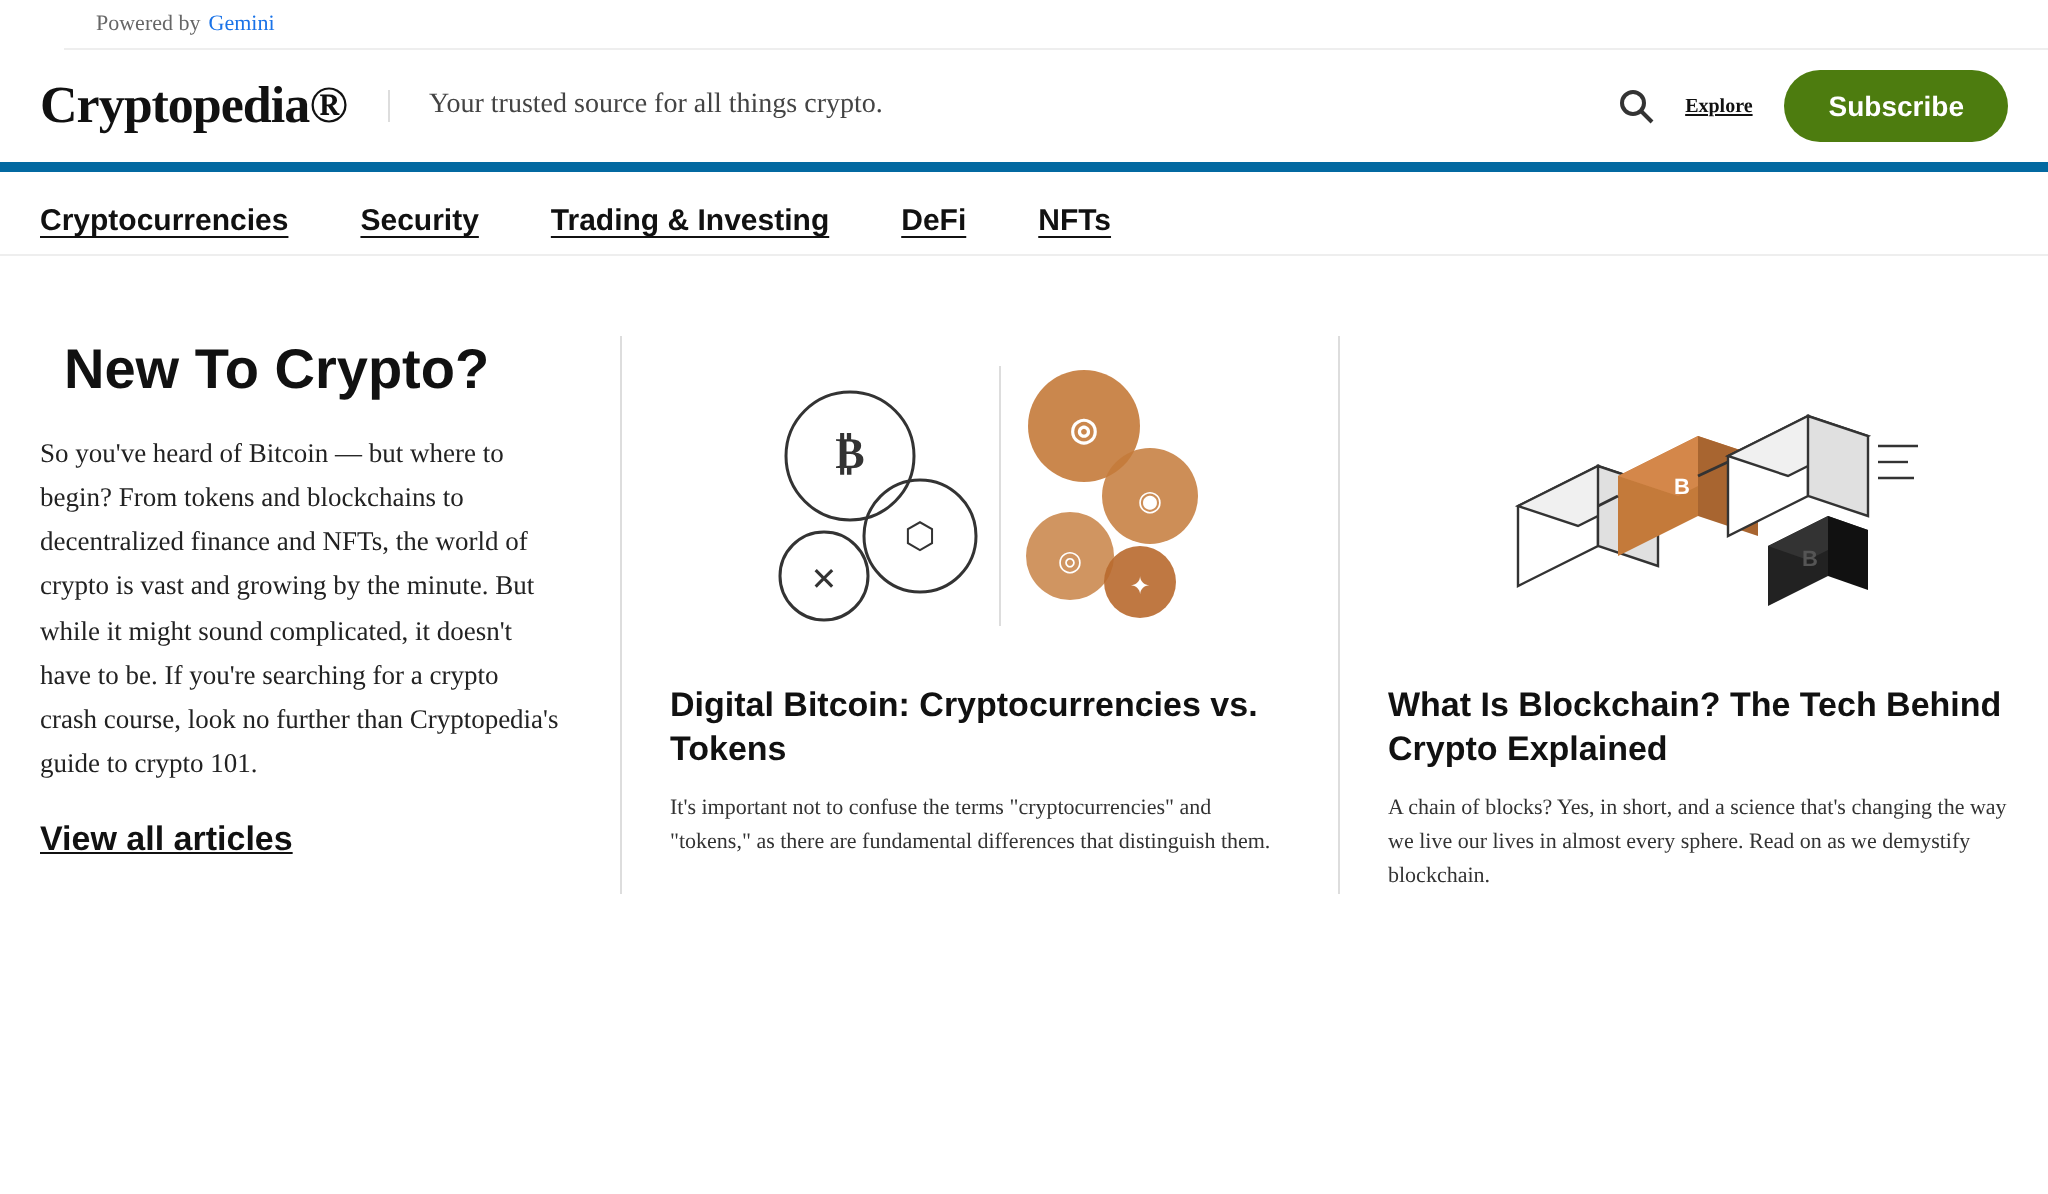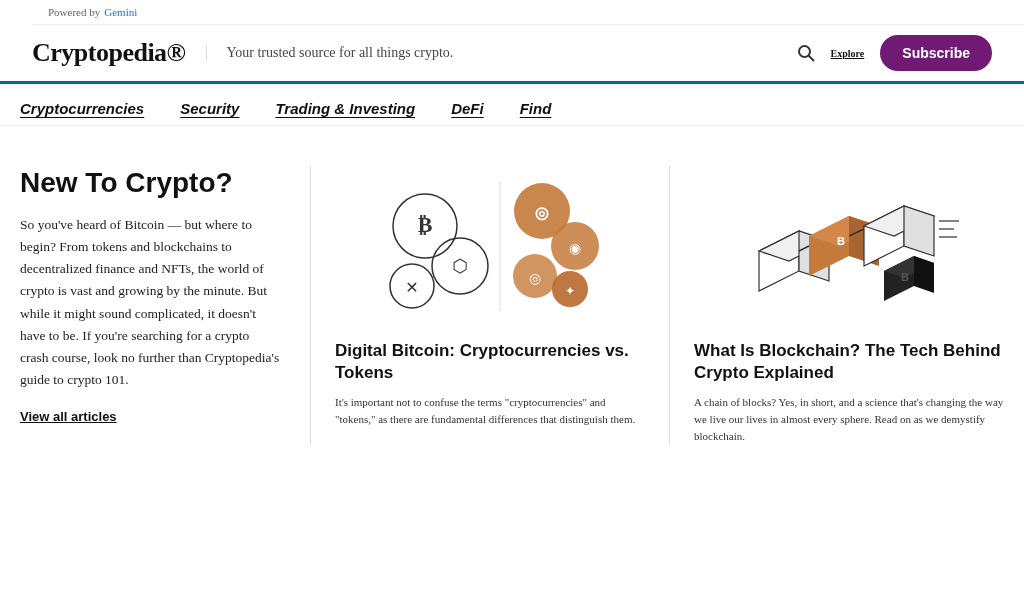--- a/index.html
+++ b/index.html
@@ -15,22 +15,22 @@
       gap: 4px;
       border-bottom: 1px solid #eee;
       margin-left: 32px;
     }
     .powered-bar a { color: #1a73e8; text-decoration: none; }
 
     
     .header {
       display: flex;
       align-items: center;
-      padding: 10px 32px;
-      border-bottom: 3px solid #0369a1;
+      padding: 10px 20px;
+      border-bottom: 5px solid #0369a1;
       gap: 20px;
     }
     .logo {
       font-size: 26px;
       font-weight: 700;
       font-family: Georgia, serif;
       white-space: nowrap;
       letter-spacing: -0.5px;
     }
     .tagline {
@@ -58,21 +58,21 @@
       font-size: 10px;
       font-weight: 700;
       text-decoration: underline;
       color: #111;
       cursor: pointer;
       background: none;
       border: none;
       font-family: Georgia, serif;
     }
     .subscribe-btn {
-      background: #701a75;
+      background: #4d7c0f;
       color: #fff;
       border: none;
       border-radius: 30px;
       padding: 10px 22px;
       font-size: 14px;
       font-weight: 600;
       cursor: pointer;
       font-family: Arial, sans-serif;
     }
 
@@ -84,21 +84,20 @@
     .category-label {
       font-size: 12px;
       color: #555;
       margin-bottom: 10px;
       font-family: Arial, sans-serif;
     }
     .category-nav {
       display: flex;
       gap: 36px;
       align-items: flex-start;
-      font-style: italic;
     }
     .category-nav a {
       font-size: 15px;
       color: #111;
       text-decoration: underline;
       font-weight: 700;
       cursor: pointer;
       font-family: Arial, sans-serif;
       text-underline-offset: 3px;
     }
@@ -115,29 +114,30 @@
     .left-panel {
       flex: 0 0 290px;
       padding-right: 30px;
     }
     .left-panel h2 {
       font-size: 28px;
       font-weight: 800;
       font-family: Arial, sans-serif;
       margin-bottom: 14px;
       line-height: 1.2;
+      margin-left: 12px;
     }
     .left-panel p {
       font-size: 13.5px;
       line-height: 1.65;
       color: #222;
       margin-bottom: 16px;
     }
     .view-all-link {
-      font-size: 13px;
+      font-size: 17px;
       font-weight: 700;
       text-decoration: underline;
       color: #111;
       cursor: pointer;
       font-family: Arial, sans-serif;
       text-align: center;
     }
 
     
     .articles-area {
@@ -197,21 +197,21 @@
     <button class="subscribe-btn">Subscribe</button>
   </div>
 </header>
 
 <div class="category-section">
   <nav class="category-nav">
     <a>Cryptocurrencies</a>
     <a>Security</a>
     <a>Trading &amp; Investing</a>
     <a>DeFi</a>
-    <a>Find</a>
+    <a>NFTs</a>
   </nav>
 </div>
 
 <div class="main-content">
 
   <div class="left-panel">
     <h2>New To Crypto?</h2>
     <p>So you've heard of Bitcoin — but where to begin? From tokens and blockchains to decentralized finance and NFTs, the world of crypto is vast and growing by the minute. But while it might sound complicated, it doesn't have to be. If you're searching for a crypto crash course, look no further than Cryptopedia's guide to crypto 101.</p>
     <a class="view-all-link">View all articles</a>
   </div>

